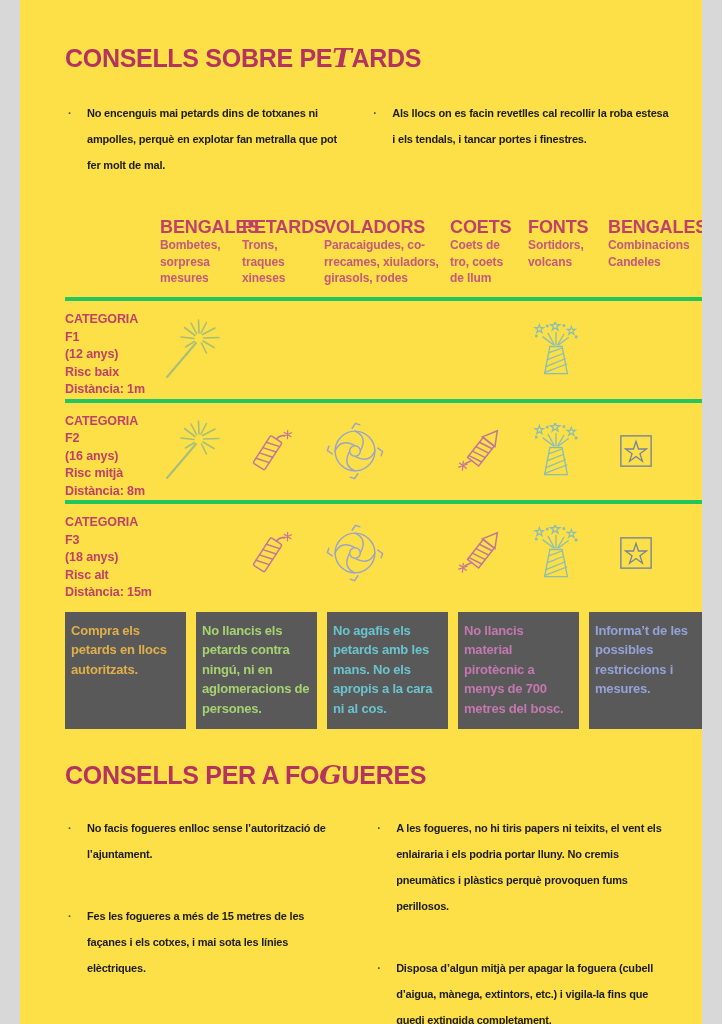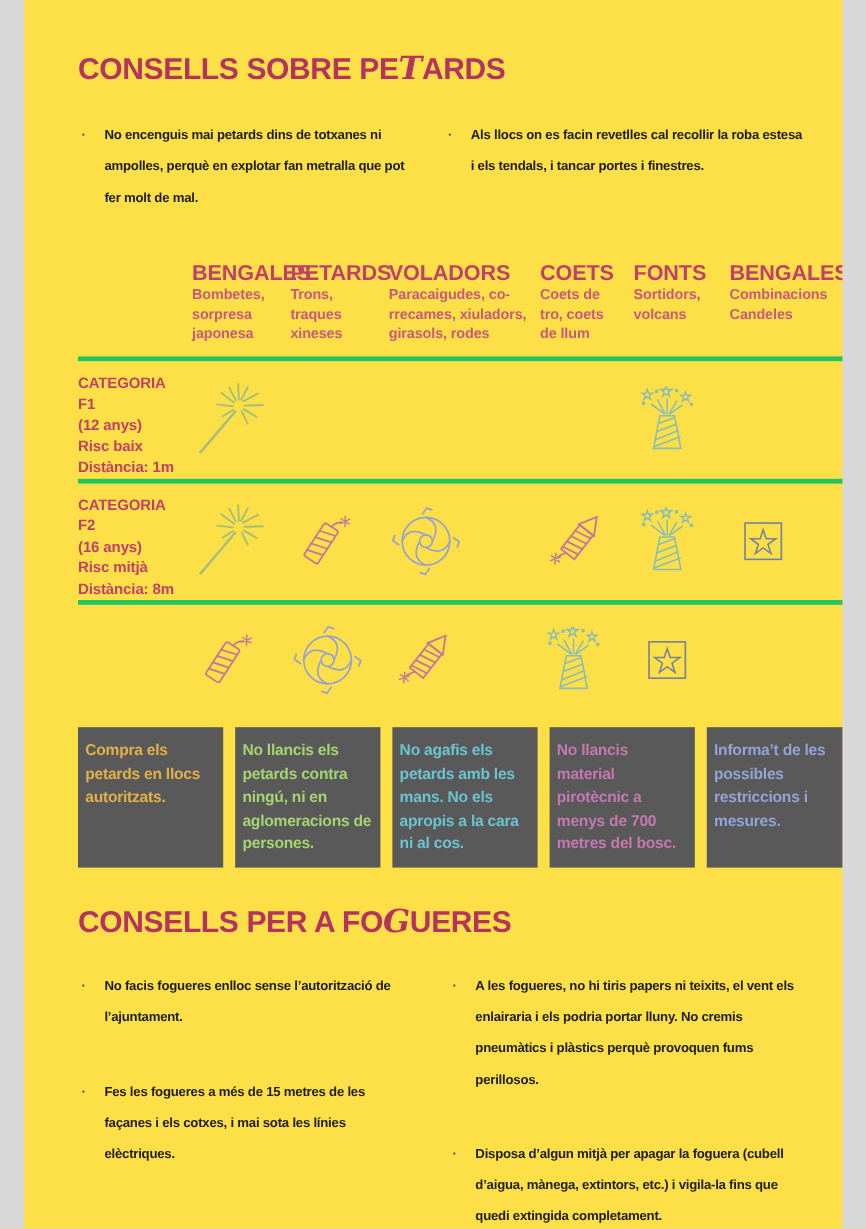--- a/index.html
+++ b/index.html
@@ -210,21 +210,21 @@
   </div>
 
   <div class="fw-table">
 
     <div class="t-row header">
       <div class="t-cell"></div>
       <div class="t-cell col-head">
         <div class="col-name">BENGALES</div>
         <div class="col-sub">Bombetes,
 sorpresa
-japonesa</div>
+mesures</div>
       </div>
       <div class="t-cell col-head">
         <div class="col-name">PETARDS</div>
         <div class="col-sub">Trons,
 traques
 xineses</div>
       </div>
       <div class="t-cell col-head">
         <div class="col-name">VOLADORS</div>
         <div class="col-sub">Paracaigudes, co-
@@ -301,20 +301,24 @@
           </svg>
         </div>
         <div class="t-cell icon-cell">
           <svg class="icon icon-battery" viewBox="0 0 64 64">
             <use href="#sym-battery"></use>
           </svg>
         </div>
       </div>
 
     <div class="t-row data">
+      <div class="t-cell row-label">CATEGORIA F3
+(18 anys)
+Risc alt
+Distància: 15m</div>
     <div class="t-cell icon-cell"></div>
         <div class="t-cell icon-cell">
           <svg class="icon icon-firecracker" viewBox="0 0 64 64">
             <use href="#sym-firecracker"></use>
           </svg>
         </div>
         <div class="t-cell icon-cell">
           <svg class="icon icon-spinner" viewBox="0 0 64 64">
             <use href="#sym-spinner"></use>
           </svg>

